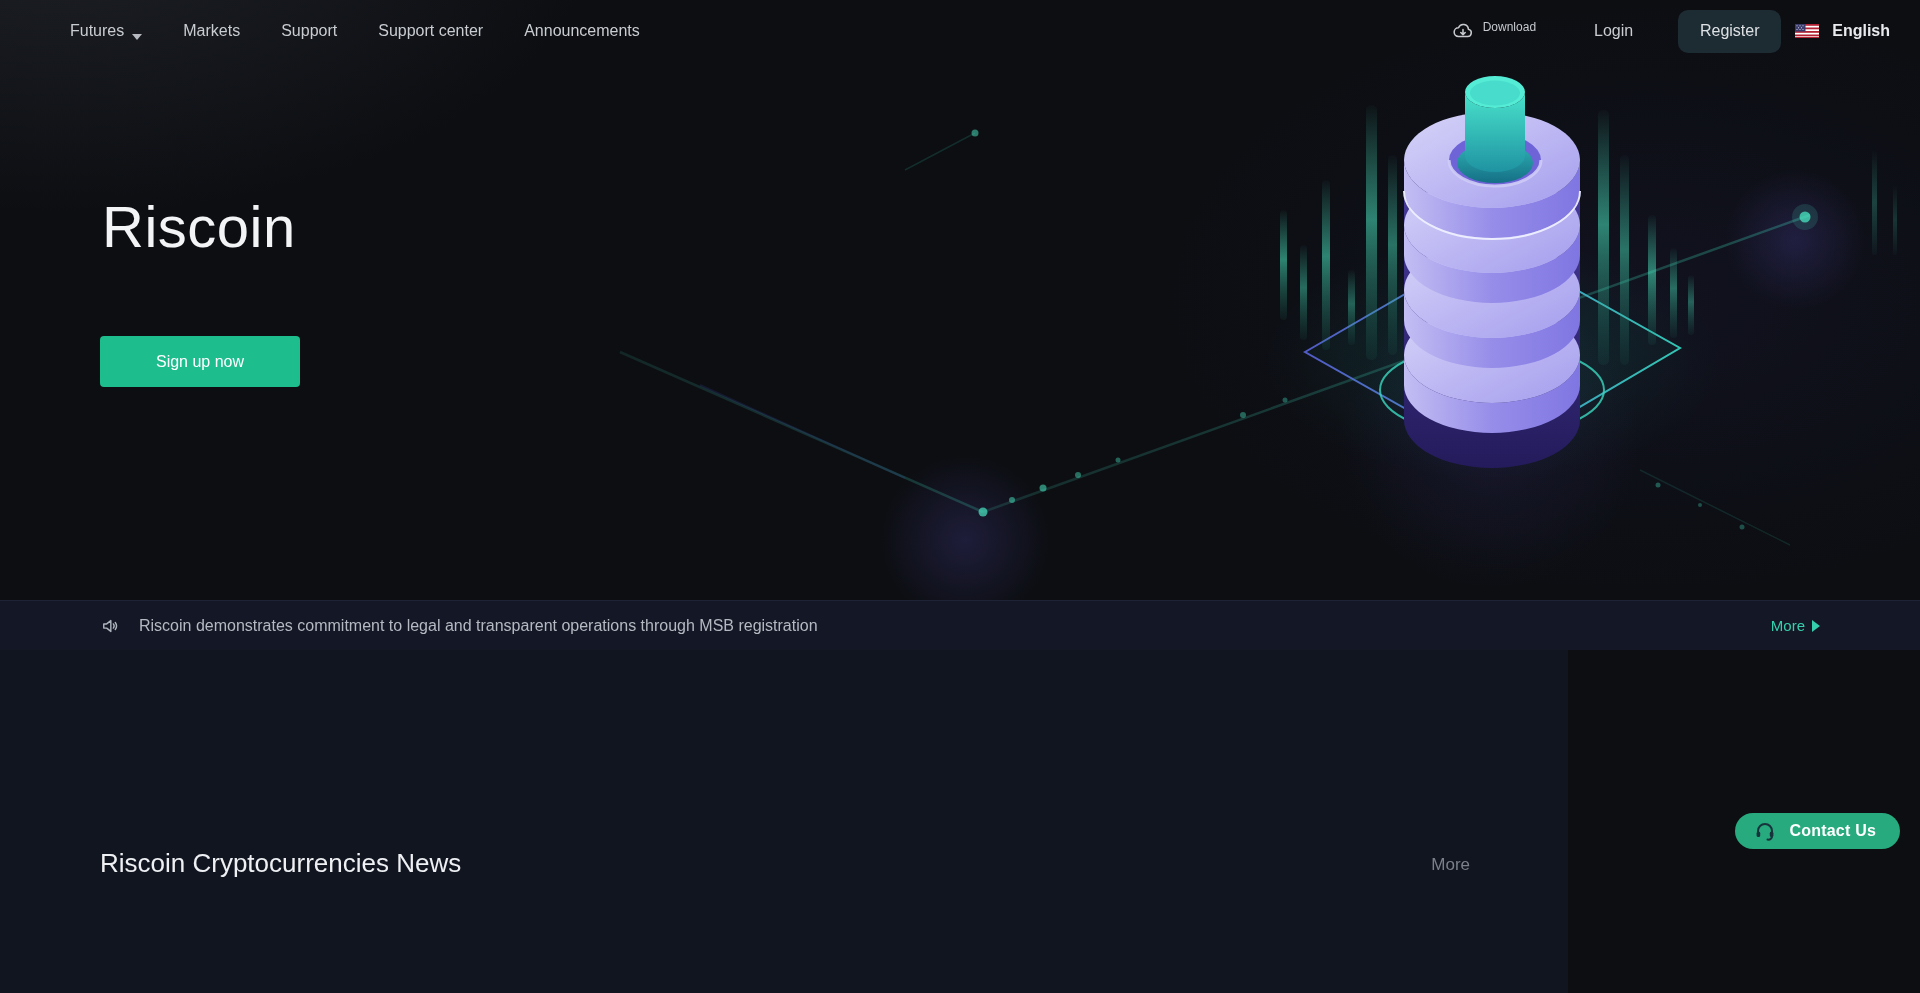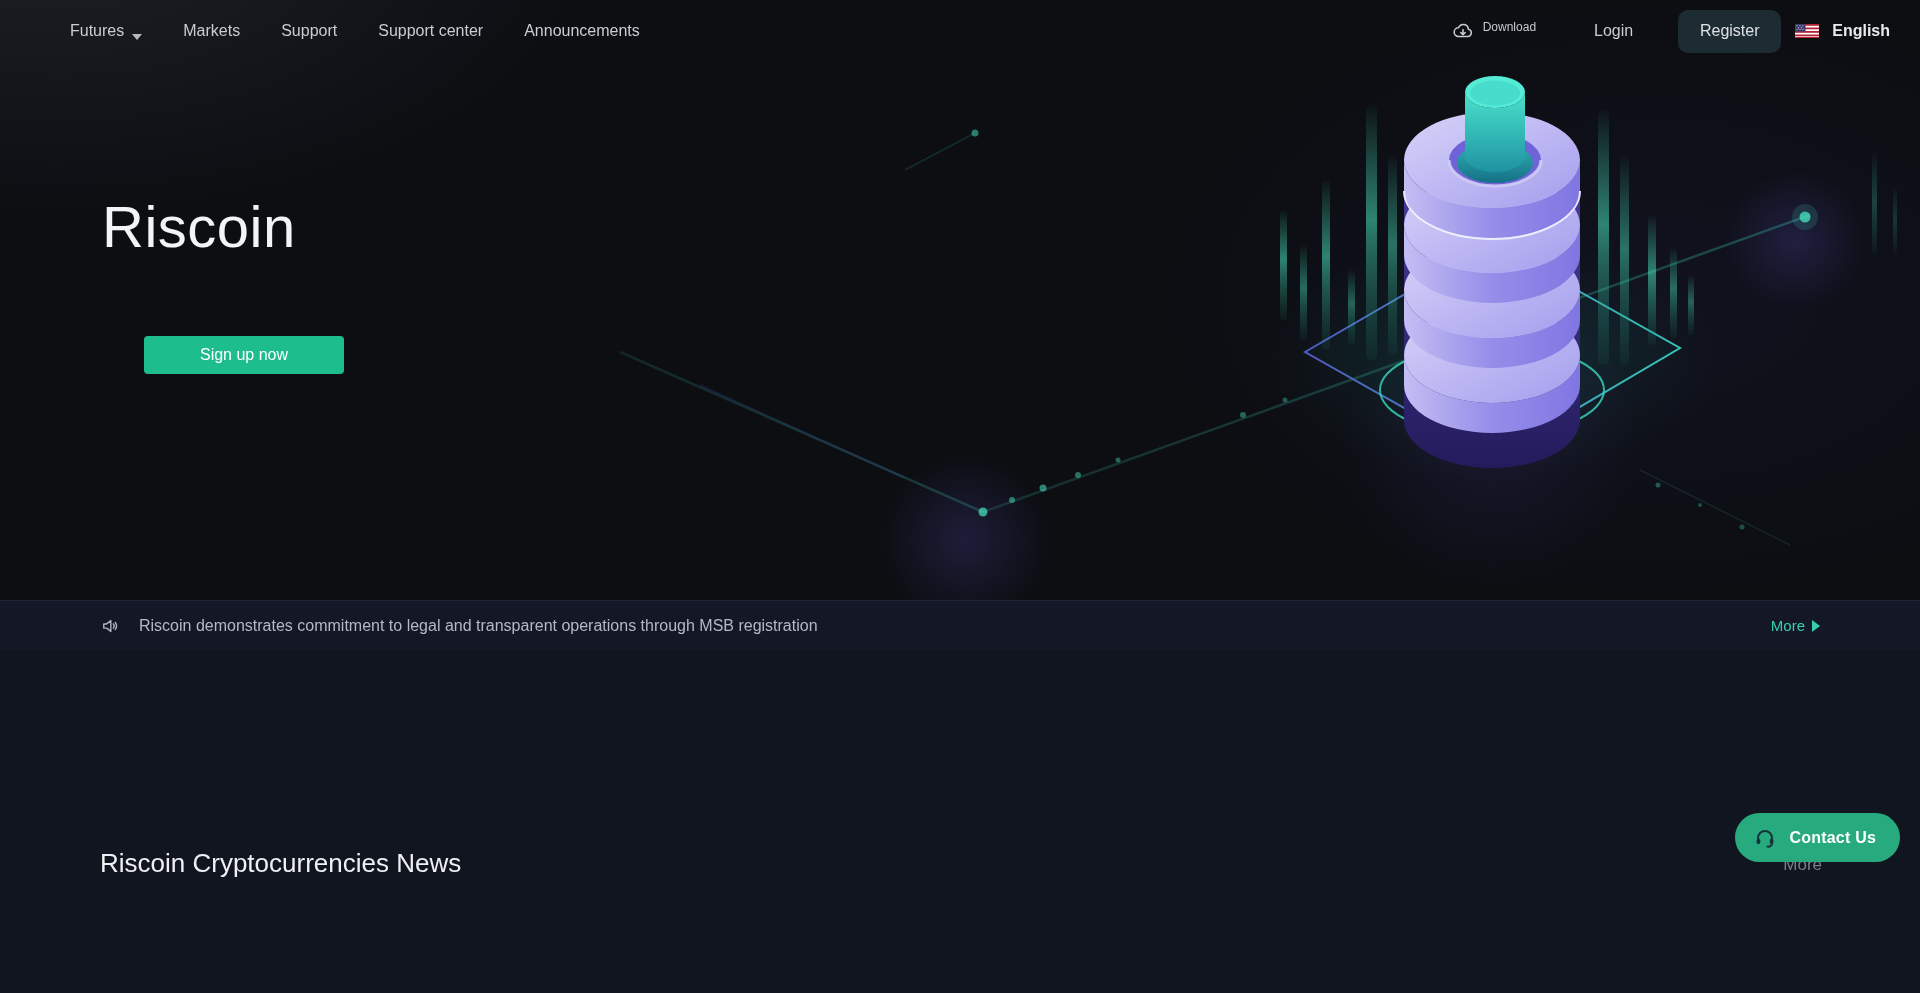--- a/index.html
+++ b/index.html
@@ -11,24 +11,24 @@
   .hero { position:absolute; left:0; top:0; width:1920px; height:600px;
     background:
       radial-gradient(900px 480px at 3% -12%, rgba(82,86,96,.25), transparent 60%),
       radial-gradient(760px 460px at 86% 50%, rgba(58,50,140,.10), transparent 65%),
       #0c0e12; }
   .hero-deco { position:absolute; left:0; top:0; width:1920px; height:600px; pointer-events:none; }
   .illus { position:absolute; left:1260px; top:60px; width:660px; height:520px; }
 
   .hero-title { position:absolute; left:102px; top:198px; font-size:58px; font-weight:400;
     color:#f3f4f6; letter-spacing:.5px; line-height:1; }
-  .signup-btn { position:absolute; left:100px; top:336px; width:200px; height:38px;
+  .signup-btn { position:absolute; left:100px; top:336px; width:200px; height:51px;
     background:#1dbd8e; color:#fff; font-size:16px; border:none; border-radius:4px;
     display:flex; align-items:center; justify-content:center; cursor:pointer;
-    font-family:inherit;margin-left:44px; }
+    font-family:inherit; }
 
   
   .header { position:absolute; left:0; top:0; width:1920px; height:62px;
     display:flex; align-items:center; justify-content:space-between;
     padding:0 30px 0 70px; z-index:5; }
   .nav-left { display:flex; align-items:center; gap:41px; }
   .nav-item { color:#c9ccd1; font-size:16px; cursor:pointer; display:flex; align-items:flex-end; white-space:nowrap; }
   .caret { width:0; height:0; border-left:5px solid transparent; border-right:5px solid transparent;
     border-top:6px solid #b6bac0; margin-left:8px; margin-top:2px; }
   .nav-right { display:flex; align-items:center; }
@@ -43,26 +43,26 @@
   .announce { position:absolute; left:0; top:600px; width:1920px; height:50px;
     background:#141826; border-top:1px solid rgba(40,48,70,.5);
     display:flex; align-items:center; padding:0 100px; }
   .announce-text { color:#b4b9c2; font-size:16px; margin-left:19px; flex:1;
     white-space:nowrap; overflow:hidden; cursor:pointer; }
   .announce-more { display:flex; align-items:center; gap:7px; color:#35cfae; font-size:15px; cursor:pointer; }
   .play { width:0; height:0; border-left:8px solid #35cfae; border-top:6px solid transparent;
     border-bottom:6px solid transparent; }
 
   
-  .news { position:absolute; left:0; top:650px; width:1920px; height:343px; background:#111520; }
+  .news { position:absolute; left:0; top:650px; width:1568px; height:343px; background:#111520; }
   .news-title { position:absolute; left:100px; top:198px; font-size:26px; font-weight:500; color:#eef0f3; }
   .news-more { position:absolute; right:98px; top:205px; font-size:17px; color:#7a7f89; cursor:pointer; }
 
   
-  .contact { position:absolute; right:20px; top:813px; height:49px; padding:0 24px 0 18px;
+  .contact { position:absolute; right:20px; top:813px; height:36px; padding:0 24px 0 18px;
     background:#27ab7e; border-radius:25px; display:flex; align-items:center; gap:13px;
     border:none; cursor:pointer; z-index:10; font-family:inherit; }
   .contact-label { color:#fff; font-size:16px; font-weight:bold; letter-spacing:.2px; }
 </style>
 </head>
 <body>
 
 <div class="page">
 
   <section class="hero">

